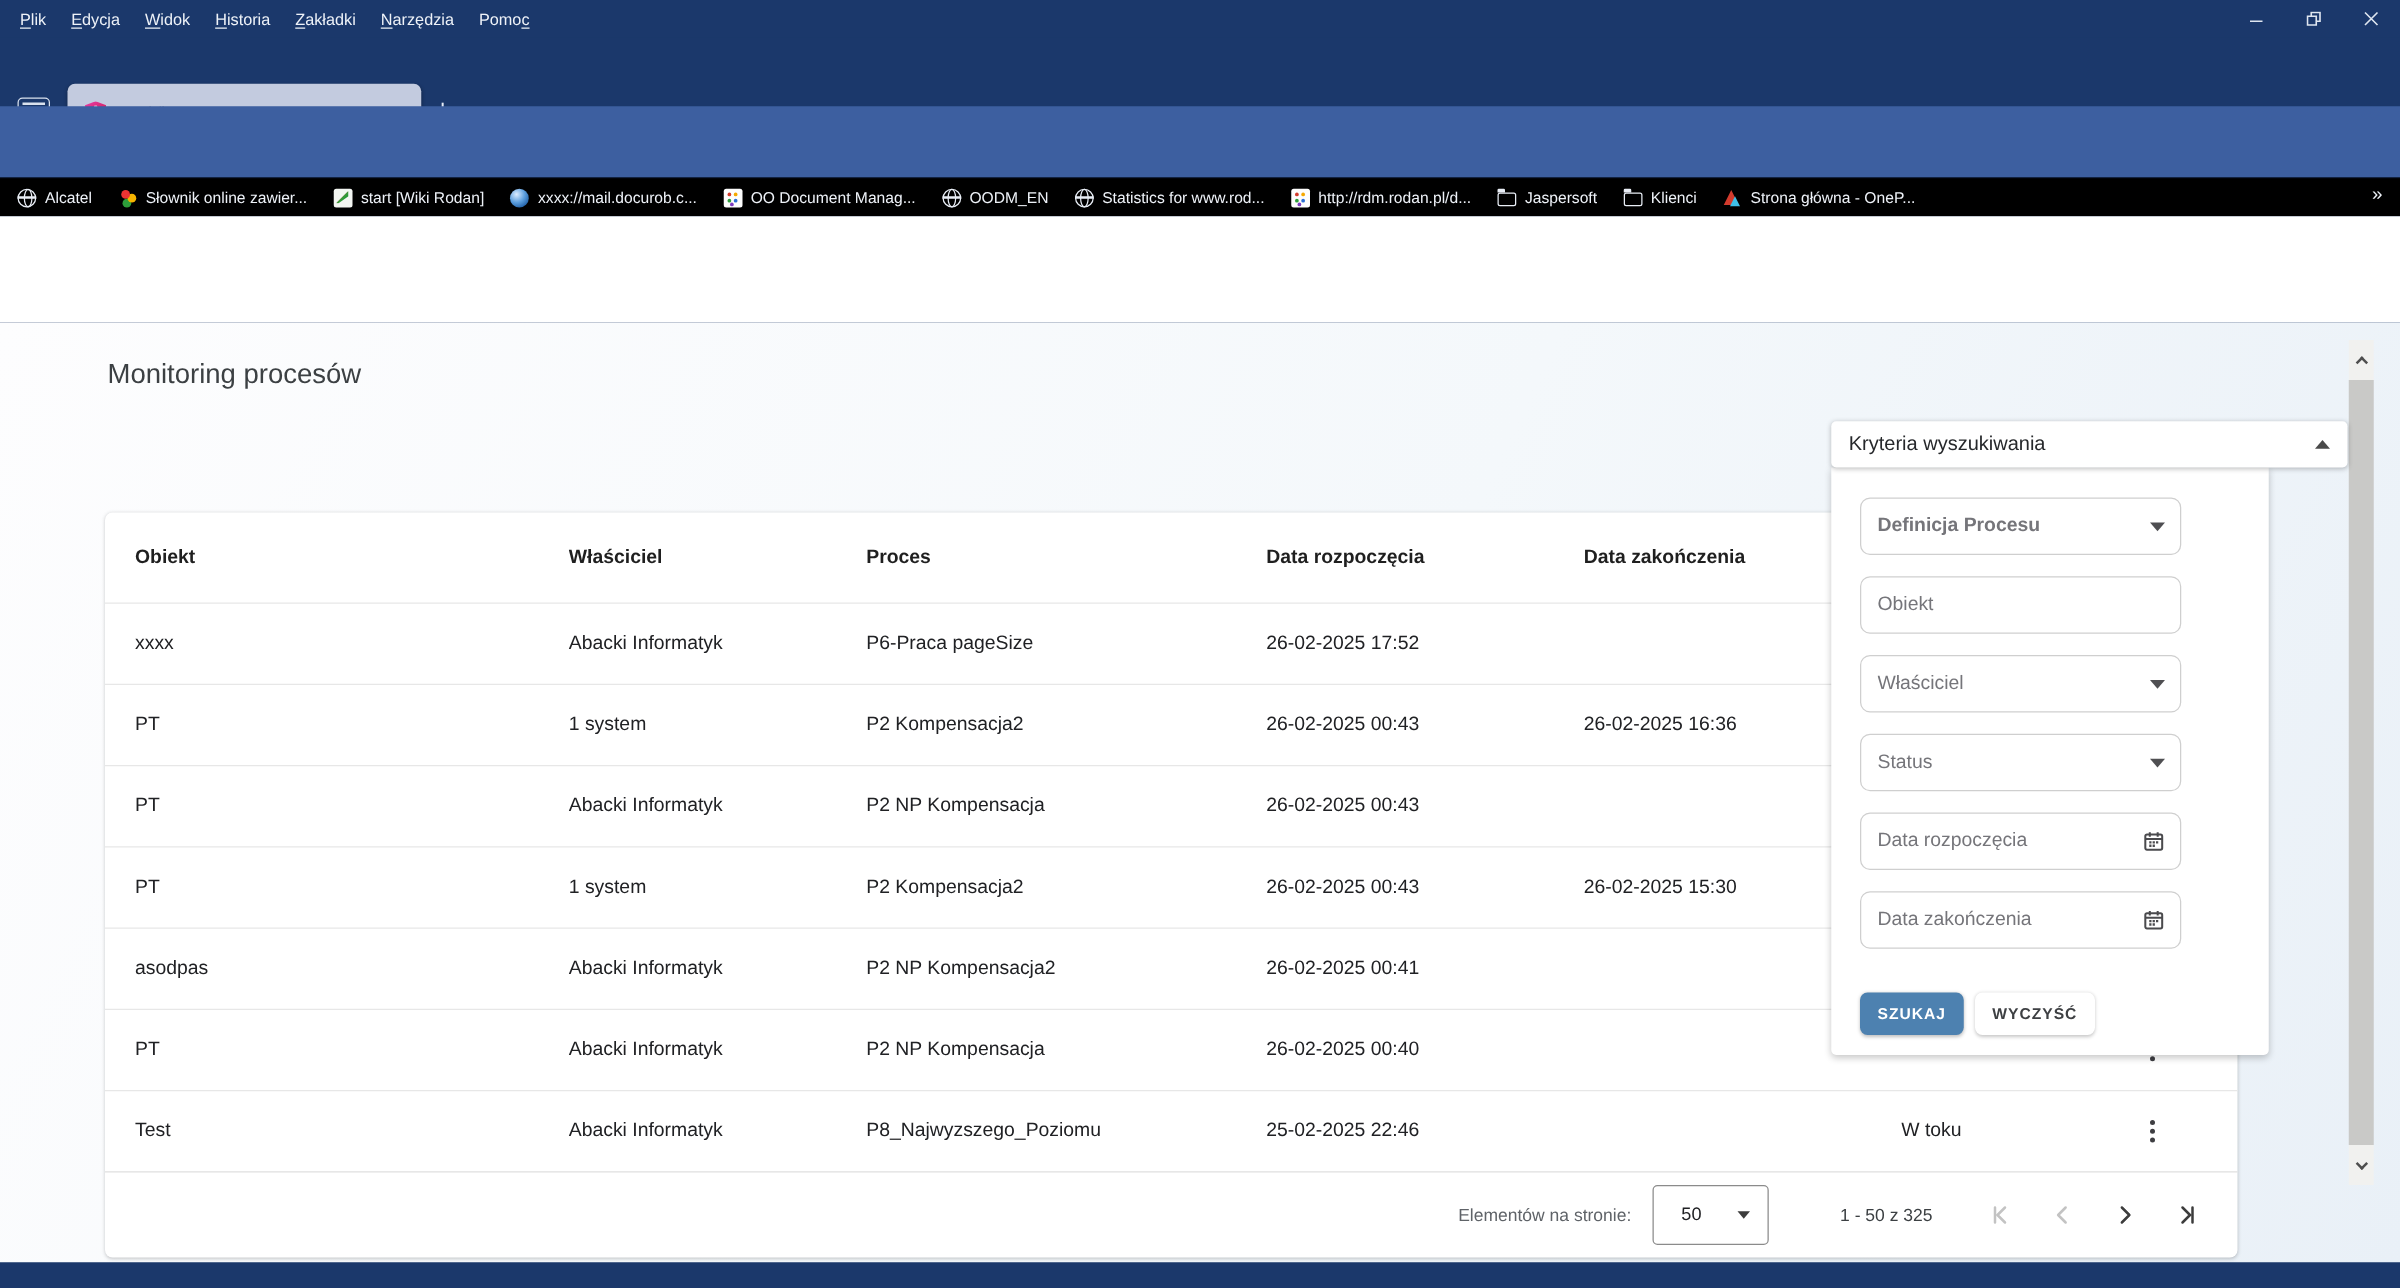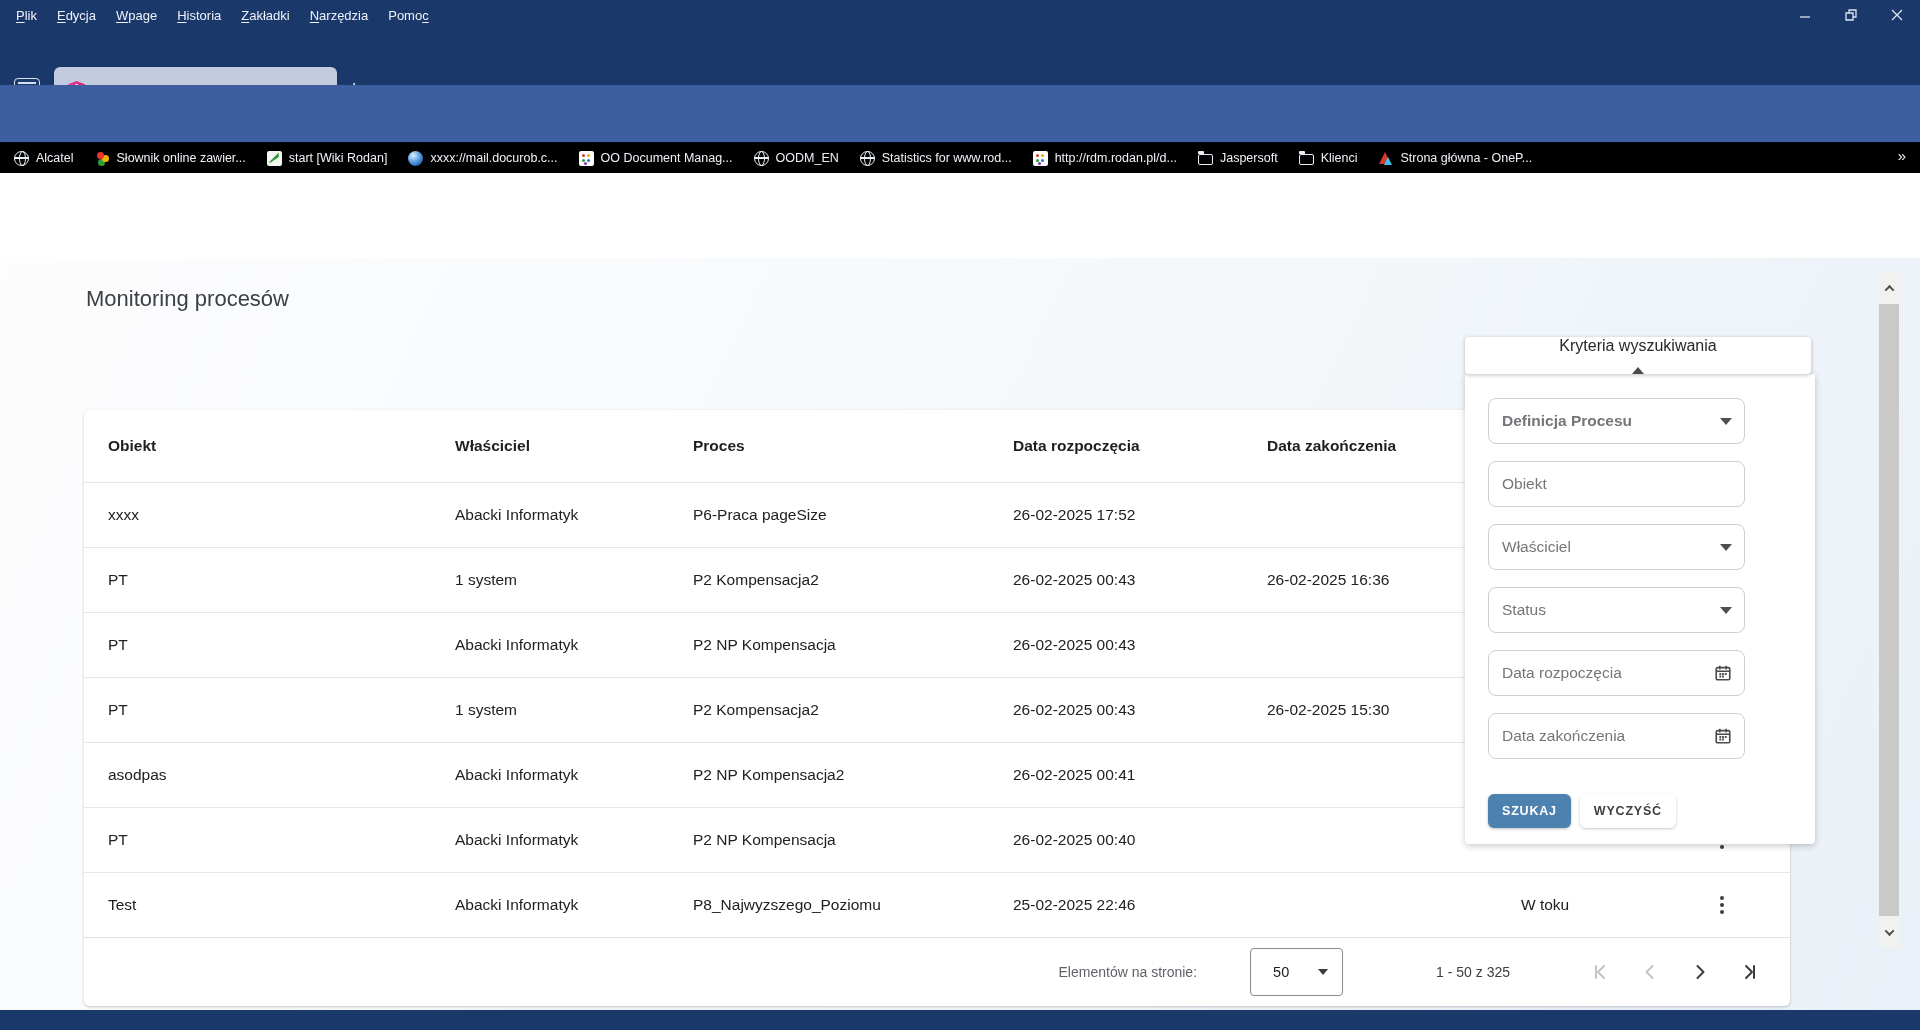--- a/index.html
+++ b/index.html
@@ -82,33 +82,33 @@
 
   .card{position:absolute;left:84px;top:152px;width:1706px;height:596px;background:#fff;border-radius:6px;box-shadow:0 1px 3px rgba(60,64,67,.28);z-index:1;}
   .thead,.trow{display:grid;grid-template-columns:347px 238px 320px 254px 254px 169px 100px;align-items:center;padding-left:24px;}
   .thead{height:72px;font-size:15.5px;font-weight:700;color:#1f1f1f;}
   .trow{height:65px;font-size:15.5px;color:#202124;border-top:1px solid #e7e7e7;}
   .cell{white-space:nowrap;overflow:hidden;padding-right:10px;}
   .cell-actions{justify-self:center;padding-right:36px;}
   .kebab{display:flex;flex-direction:column;gap:3px;padding:4px;}
   .kebab i{width:4px;height:4px;border-radius:50%;background:#3e3e42;}
 
-  .tfoot{position:absolute;left:0;right:0;bottom:0;height:69px;border-top:1px solid #e0e0e0;display:flex;align-items:center;justify-content:flex-end;padding-right:28px;gap:36px;}
+  .tfoot{position:absolute;left:0;right:0;bottom:0;height:69px;border-top:1px solid #e0e0e0;display:flex;align-items:center;justify-content:flex-end;padding-right:28px;}
   .pp-label{font-size:14px;color:#5f6368;}
   .pp-select{width:93px;height:48px;border:1px solid #8b8b8b;border-radius:4px;margin-left:17px;display:flex;align-items:center;justify-content:space-between;padding:0 14px 0 22px;font-size:14.5px;color:#202124;}
   .pp-caret{border-left:5px solid transparent;border-right:5px solid transparent;border-top:6px solid #3c3c3c;}
   .pp-range{font-size:14px;color:#3c4043;margin-left:57px;}
   .pp-nav{display:flex;align-items:center;gap:26px;margin-left:42px;}
   .pp-btn{width:24px;height:24px;display:flex;align-items:center;justify-content:center;}
   .pp-btn svg{fill:none;stroke-width:2;stroke-linecap:round;stroke-linejoin:round;}
   .pp-disabled svg{stroke:#c3c3c3;}
   .pp-enabled svg{stroke:#3c3c3c;}
 
   
-  .panel-head{position:absolute;left:1465px;top:79px;width:346px;height:37px;background:#fff;border-radius:4px;box-shadow:0 1px 4px rgba(0,0,0,.25);z-index:6;display:flex;align-items:center;padding:0 14px;flex-direction:column;}
+  .panel-head{position:absolute;left:1465px;top:79px;width:413px;height:37px;background:#fff;border-radius:4px;box-shadow:0 1px 4px rgba(0,0,0,.25);z-index:6;display:flex;align-items:center;padding:0 14px;}
   .panel-title{font-size:16px;color:#26282b;flex:1;}
   .panel-collapse{border-left:6px solid transparent;border-right:6px solid transparent;border-bottom:7px solid #4a4a4a;}
   .panel-body{position:absolute;left:1465px;top:116px;width:350px;height:470px;background:#fff;border-radius:0 0 4px 4px;box-shadow:0 2px 6px rgba(0,0,0,.22);z-index:5;}
   .field{position:absolute;left:23px;width:257px;height:46px;border:1px solid #cfcfcf;border-radius:8px;display:flex;align-items:center;padding:0 12px 0 13px;background:#fff;}
   .field-ph{flex:1;font-size:15.5px;color:#75757a;white-space:nowrap;overflow:hidden;}
   .field-caret{border-left:6px solid transparent;border-right:6px solid transparent;border-top:7px solid #4f4f52;}
   .field-cal{width:18px;height:18px;}
   .field-cal svg{stroke:#4a4a4d;fill:none;stroke-width:1.8;}
   .panel-btns{position:absolute;left:23px;top:420px;display:flex;gap:9px;}
   .btn-search{height:34px;padding:0 14px;background:#4d81b0;color:#fff;border-radius:6px;font-size:12.5px;font-weight:700;letter-spacing:.8px;display:flex;align-items:center;box-shadow:0 1px 3px rgba(0,0,0,.25);}
@@ -130,21 +130,21 @@
 
 <div id="stage">
 
   <div class="titlebar">
     <div class="menubar">
 
         <span class="menu-item"><span></span><span class="mn">P</span><span>lik</span></span>
 
         <span class="menu-item"><span></span><span class="mn">E</span><span>dycja</span></span>
 
-        <span class="menu-item"><span></span><span class="mn">W</span><span>page</span></span>
+        <span class="menu-item"><span></span><span class="mn">W</span><span>idok</span></span>
 
         <span class="menu-item"><span></span><span class="mn">H</span><span>istoria</span></span>
 
         <span class="menu-item"><span></span><span class="mn">Z</span><span>akładki</span></span>
 
         <span class="menu-item"><span></span><span class="mn">N</span><span>arzędzia</span></span>
 
         <span class="menu-item"><span>Pomo</span><span class="mn">c</span><span></span></span>
       </div>
     <div class="win-controls">

